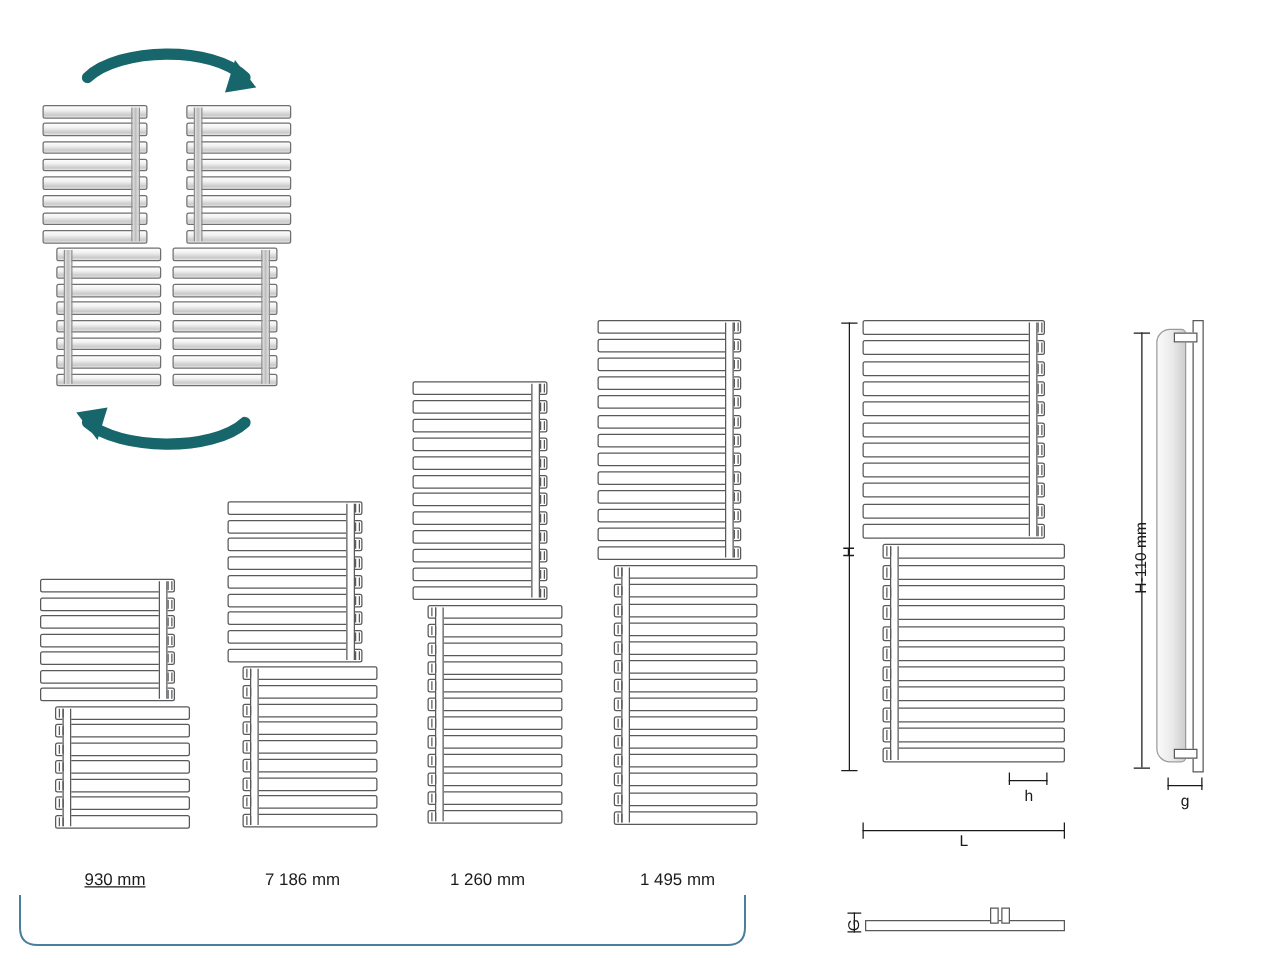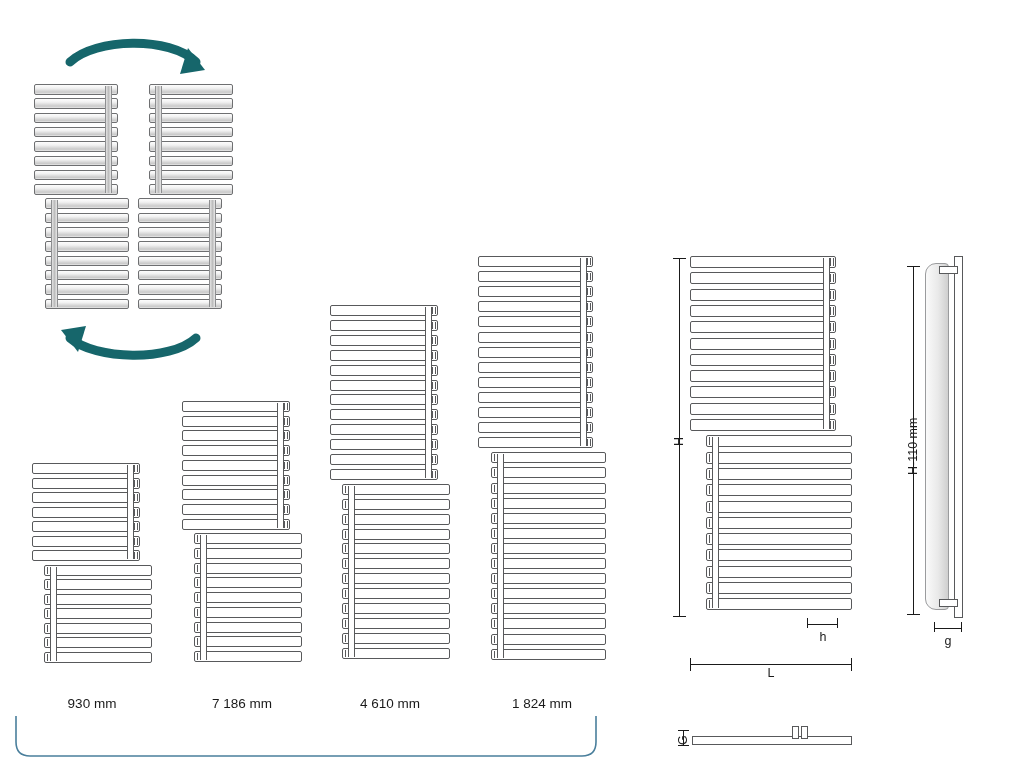--- a/index.html
+++ b/index.html
@@ -173,21 +173,21 @@
       <div class="tick" style="left: 18px; top: 132.5px; height: 7px;"></div>
       <div class="tick" style="left: 15px; top: 147px; height: 7px;"></div>
       <div class="tick" style="left: 18px; top: 147px; height: 7px;"></div>
       <div class="tick" style="left: 15px; top: 161.5px; height: 7px;"></div>
       <div class="tick" style="left: 18px; top: 161.5px; height: 7px;"></div>
       <div class="tick" style="left: 15px; top: 176px; height: 7px;"></div>
       <div class="tick" style="left: 18px; top: 176px; height: 7px;"></div>
       <div class="tick" style="left: 15px; top: 190.5px; height: 7px;"></div>
       <div class="tick" style="left: 18px; top: 190.5px; height: 7px;"></div>
     </div>
-  <div class="lbl" style="left:32px;top:696px;width:120px;">930 mm</div>
+  <div class="lbl" style="left:32px;top:696px;width:120px;text-decoration:underline;">930 mm</div>
 
   <div class="rad" id="size-1" style="left: 182px; top: 401px; width: 120px; height: 260.9px;" title="1 186 mm">
       <div class="bar" style="left: 0px; top: 0px; width: 108px; height: 11px;"></div>
       <div class="bar" style="left: 0px; top: 14.7px; width: 108px; height: 11px;"></div>
       <div class="bar" style="left: 0px; top: 29.4px; width: 108px; height: 11px;"></div>
       <div class="bar" style="left: 0px; top: 44.1px; width: 108px; height: 11px;"></div>
       <div class="bar" style="left: 0px; top: 58.8px; width: 108px; height: 11px;"></div>
       <div class="bar" style="left: 0px; top: 73.5px; width: 108px; height: 11px;"></div>
       <div class="bar" style="left: 0px; top: 88.2px; width: 108px; height: 11px;"></div>
       <div class="bar" style="left: 0px; top: 102.9px; width: 108px; height: 11px;"></div>
@@ -311,21 +311,21 @@
       <div class="tick" style="left: 18px; top: 285.1px; height: 7px;"></div>
       <div class="tick" style="left: 15px; top: 300px; height: 7px;"></div>
       <div class="tick" style="left: 18px; top: 300px; height: 7px;"></div>
       <div class="tick" style="left: 15px; top: 314.9px; height: 7px;"></div>
       <div class="tick" style="left: 18px; top: 314.9px; height: 7px;"></div>
       <div class="tick" style="left: 15px; top: 329.8px; height: 7px;"></div>
       <div class="tick" style="left: 18px; top: 329.8px; height: 7px;"></div>
       <div class="tick" style="left: 15px; top: 344.7px; height: 7px;"></div>
       <div class="tick" style="left: 18px; top: 344.7px; height: 7px;"></div>
     </div>
-  <div class="lbl" style="left:330px;top:696px;width:120px;">4 610 mm</div>
+  <div class="lbl" style="left:330px;top:696px;width:120px;">1 260 mm</div>
 
   <div class="rad" id="size-3" style="left: 478px; top: 256px; width: 128px; height: 403.6px;" title="1 824 mm">
       <div class="bar" style="left: 0px; top: 0px; width: 115px; height: 11px;"></div>
       <div class="bar" style="left: 0px; top: 15.1px; width: 115px; height: 11px;"></div>
       <div class="bar" style="left: 0px; top: 30.2px; width: 115px; height: 11px;"></div>
       <div class="bar" style="left: 0px; top: 45.3px; width: 115px; height: 11px;"></div>
       <div class="bar" style="left: 0px; top: 60.4px; width: 115px; height: 11px;"></div>
       <div class="bar" style="left: 0px; top: 75.5px; width: 115px; height: 11px;"></div>
       <div class="bar" style="left: 0px; top: 90.6px; width: 115px; height: 11px;"></div>
       <div class="bar" style="left: 0px; top: 105.7px; width: 115px; height: 11px;"></div>
@@ -398,21 +398,21 @@
       <div class="tick" style="left: 19px; top: 334.2px; height: 7px;"></div>
       <div class="tick" style="left: 16px; top: 349.3px; height: 7px;"></div>
       <div class="tick" style="left: 19px; top: 349.3px; height: 7px;"></div>
       <div class="tick" style="left: 16px; top: 364.4px; height: 7px;"></div>
       <div class="tick" style="left: 19px; top: 364.4px; height: 7px;"></div>
       <div class="tick" style="left: 16px; top: 379.5px; height: 7px;"></div>
       <div class="tick" style="left: 19px; top: 379.5px; height: 7px;"></div>
       <div class="tick" style="left: 16px; top: 394.6px; height: 7px;"></div>
       <div class="tick" style="left: 19px; top: 394.6px; height: 7px;"></div>
     </div>
-  <div class="lbl" style="left:478px;top:696px;width:128px;">1 824 mm</div>
+  <div class="lbl" style="left:478px;top:696px;width:128px;">1 495 mm</div>
 
   <svg class="bigbracket" style="left:14px;top:714px;" width="600" height="46">
     <path d="M2,2 L2,28 Q2,42 16,42 L568,42 Q582,42 582,28 L582,2" fill="none" stroke="#4a7f9c" stroke-width="1.6"></path>
   </svg>
 
   <div class="rad" id="front-view" style="left: 690px; top: 256px; width: 162px; height: 354.3px;">
       <div class="bar" style="left: 0px; top: 0px; width: 146px; height: 12px;"></div>
       <div class="bar" style="left: 0px; top: 16.3px; width: 146px; height: 12px;"></div>
       <div class="bar" style="left: 0px; top: 32.6px; width: 146px; height: 12px;"></div>
       <div class="bar" style="left: 0px; top: 48.9px; width: 146px; height: 12px;"></div>

